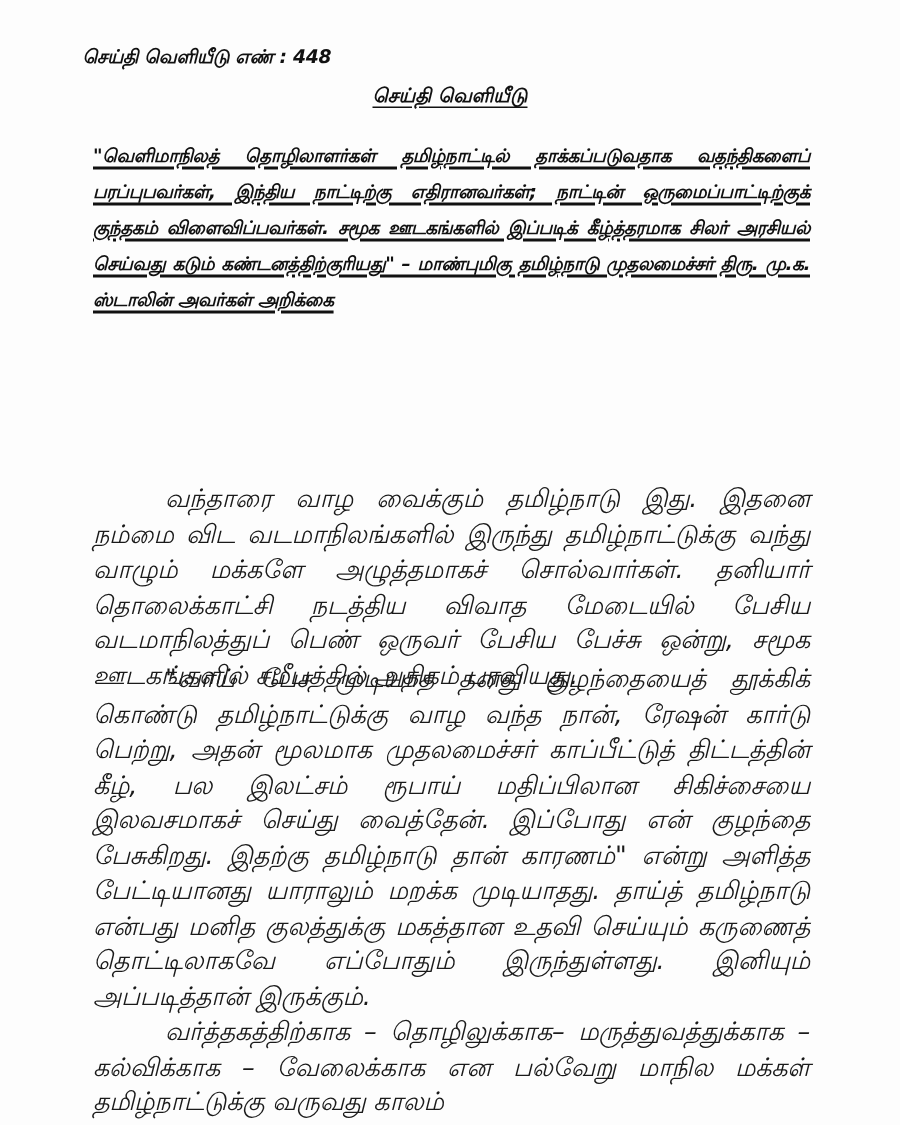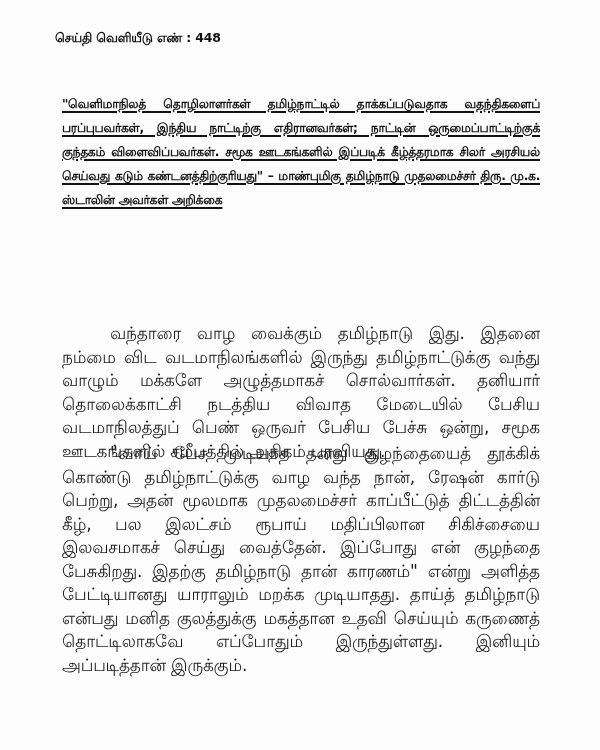--- a/index.html
+++ b/index.html
@@ -13,20 +13,21 @@
     overflow: hidden;
     position: relative;
     font-family: "DejaVu Sans", "Liberation Sans", sans-serif;
     color: #111111;
   }
   .page {
     position: absolute;
     left: 0; top: 0;
     width: 600px; height: 750px;
     background: #fdfdfd;
+    font-style: italic;
   }
   .meta-row {
     position: absolute;
     top: 30px;
     left: 55px;
     right: 55px;
     height: 18px;
     font-size: 12.5px;
     font-weight: bold;
     letter-spacing: -0.2px;
@@ -73,18 +74,20 @@
   #para3 { top: 660px; }
 </style>
 </head>
 <body>
 
 <div class="page">
   <div class="meta-row">
     <span class="meta-left">செய்தி வெளியீடு எண் : 448</span>
   </div>
 
+  <div class="doc-title">செய்தி வெளியீடு</div>
 
   <div class="headline">"வெளிமாநிலத் தொழிலாளர்கள் தமிழ்நாட்டில் தாக்கப்படுவதாக வதந்திகளைப் பரப்புபவர்கள், இந்திய நாட்டிற்கு எதிரானவர்கள்; நாட்டின் ஒருமைப்பாட்டிற்குக் குந்தகம் விளைவிப்பவர்கள். சமூக ஊடகங்களில் இப்படிக் கீழ்த்தரமாக சிலர் அரசியல் செய்வது கடும் கண்டனத்திற்குரியது" – மாண்புமிகு தமிழ்நாடு முதலமைச்சர் திரு. மு.க. ஸ்டாலின் அவர்கள் அறிக்கை</div>
 
   <p class="body-para" id="para1">வந்தாரை வாழ வைக்கும் தமிழ்நாடு இது. இதனை நம்மை விட வடமாநிலங்களில் இருந்து தமிழ்நாட்டுக்கு வந்து வாழும் மக்களே அழுத்தமாகச் சொல்வார்கள். தனியார் தொலைக்காட்சி நடத்திய விவாத மேடையில் பேசிய வடமாநிலத்துப் பெண் ஒருவர் பேசிய பேச்சு ஒன்று, சமூக ஊடகங்களில் சமீபத்தில் அதிகம் பரவியது.</p>
   <p class="body-para" id="para2">"வாய் பேச முடியாத தனது குழந்தையைத் தூக்கிக் கொண்டு தமிழ்நாட்டுக்கு வாழ வந்த நான், ரேஷன் கார்டு பெற்று, அதன் மூலமாக முதலமைச்சர் காப்பீட்டுத் திட்டத்தின் கீழ், பல இலட்சம் ரூபாய் மதிப்பிலான சிகிச்சையை இலவசமாகச் செய்து வைத்தேன். இப்போது என் குழந்தை பேசுகிறது. இதற்கு தமிழ்நாடு தான் காரணம்" என்று அளித்த பேட்டியானது யாராலும் மறக்க முடியாதது. தாய்த் தமிழ்நாடு என்பது மனித குலத்துக்கு மகத்தான உதவி செய்யும் கருணைத் தொட்டிலாகவே எப்போதும் இருந்துள்ளது. இனியும் அப்படித்தான் இருக்கும்.</p>
+  <p class="body-para" id="para3">வர்த்தகத்திற்காக – தொழிலுக்காக– மருத்துவத்துக்காக – கல்விக்காக – வேலைக்காக என பல்வேறு மாநில மக்கள் தமிழ்நாட்டுக்கு வருவது காலம்</p>
 </div>
 
 </body></html>

